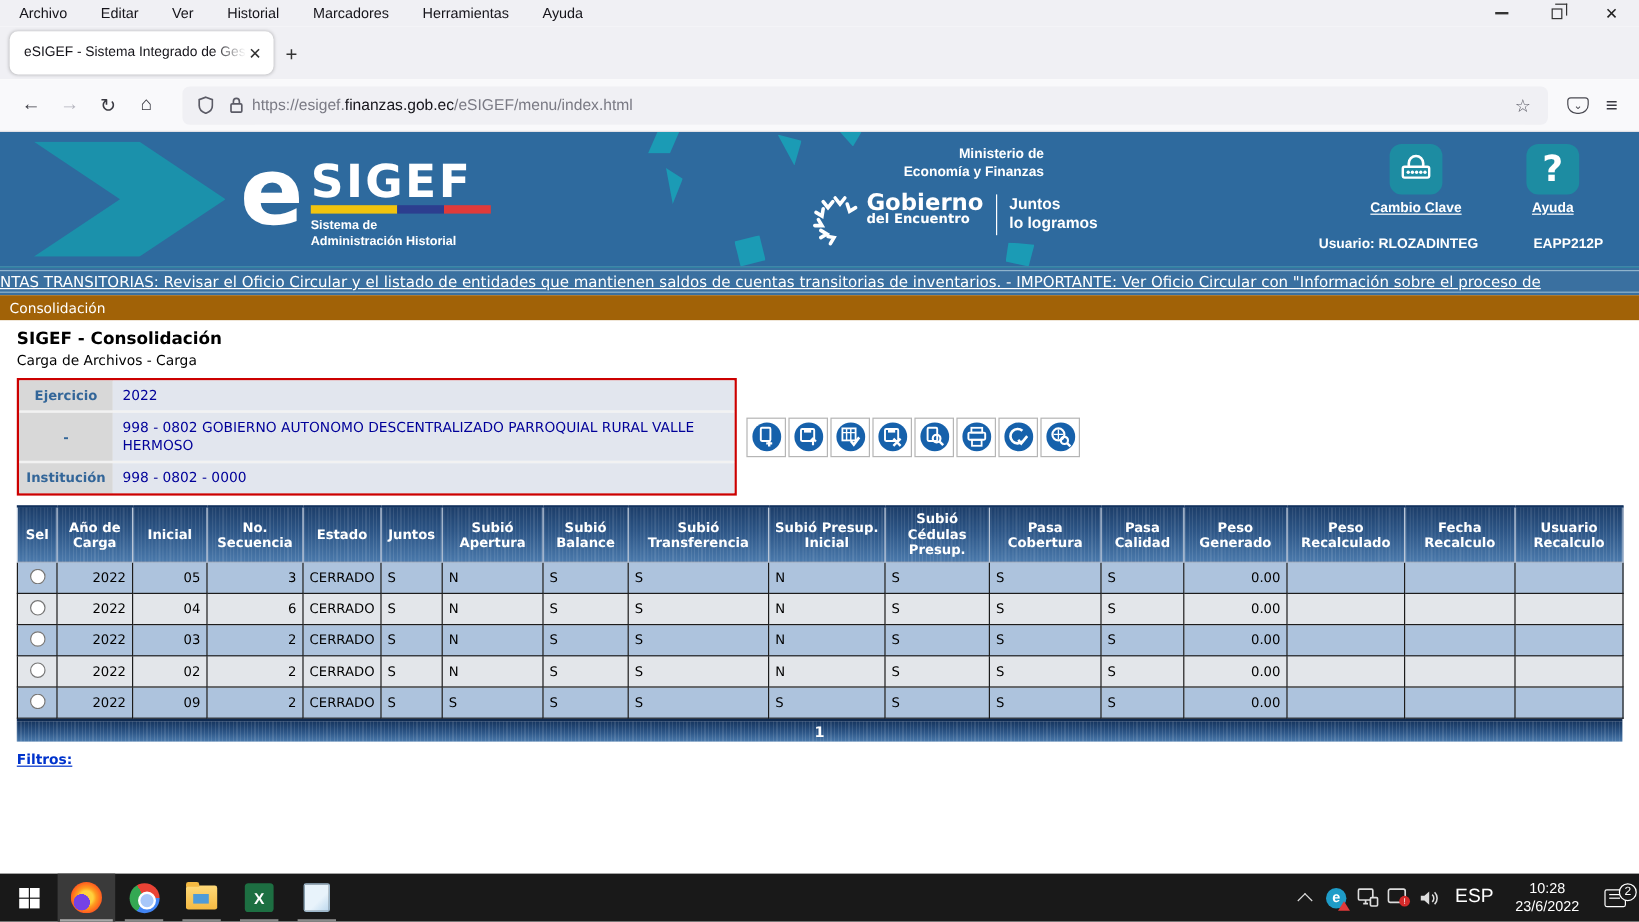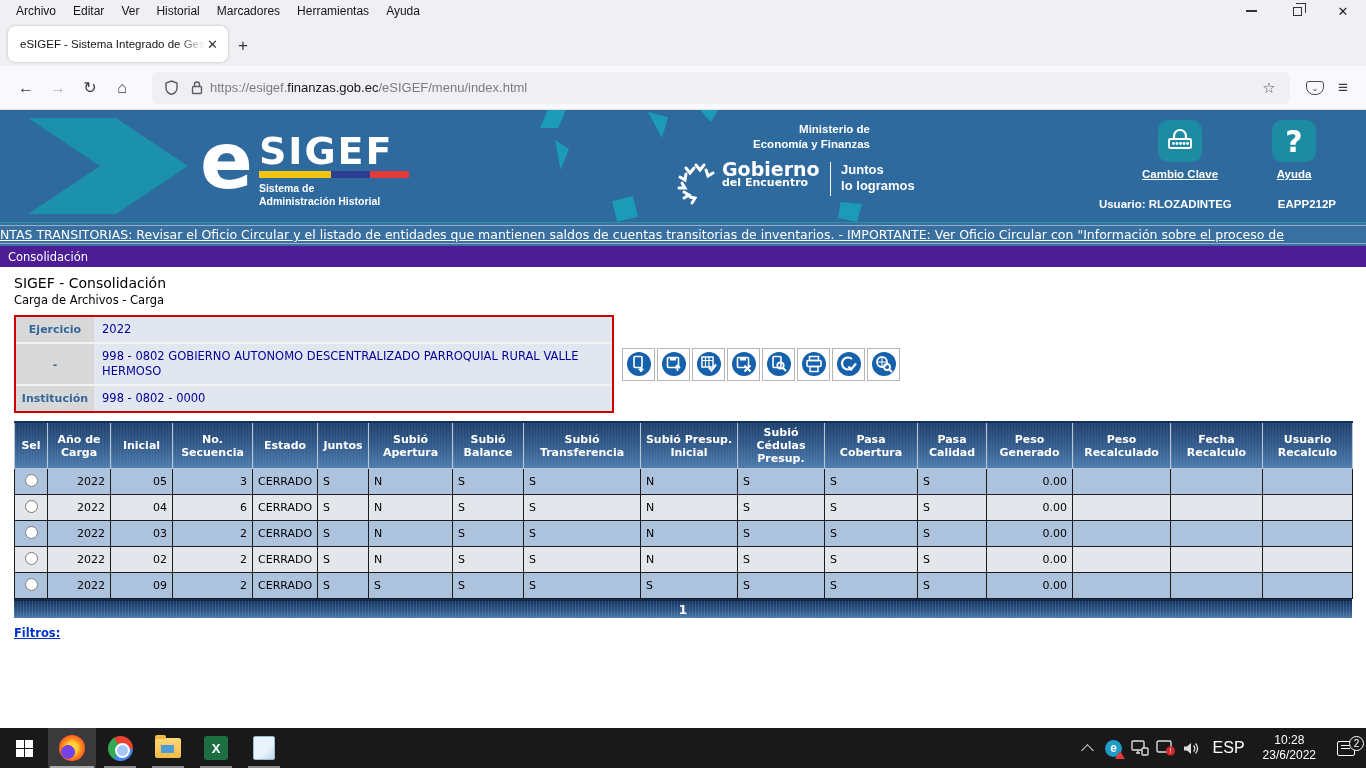--- a/index.html
+++ b/index.html
@@ -1,20 +1,20 @@
 <!DOCTYPE html>
 <html><head>
 <meta charset="utf-8">
 <style>
   * { margin:0; padding:0; box-sizing:border-box; }
   html,body { width:1366px; height:768px; overflow:hidden; font-family:"Liberation Sans", sans-serif; background:#fff; }
 
   
   .titlebar { height:22px; background:#f0f0f4; display:flex; align-items:center; justify-content:space-between; }
-  .menubar { display:flex; gap:1px; padding-left:8px; }
+  .menubar { display:flex; gap:12px; padding-left:8px; }
   .menubar span { font-size:12px; color:#15141a; padding:2px 8px; cursor:default; }
   .wincontrols { display:flex; height:22px; }
   .wincontrols .wc { width:46px; display:flex; align-items:center; justify-content:center; color:#222; font-size:13px; }
   .wc-min::before { content:""; width:11px; height:1.5px; background:#333; display:block; }
   .wc-restore i { width:9px; height:9px; border:1.2px solid #333; display:block; position:relative; }
   .wc-restore i::before { content:""; position:absolute; left:2px; bottom:2px; width:9px; height:9px; border:1.2px solid #333; border-bottom:none; border-left:none; background:transparent; }
   .tabbar { height:44px; background:#f0f0f4; display:flex; align-items:flex-end; padding-left:8px; }
   .tab { width:220px; height:36px; background:#fff; border-radius:7px; margin-bottom:4px; display:flex; align-items:center; padding:0 8px 0 12px; box-shadow:0 0 3px rgba(0,0,0,.25); }
   .tab-title { font-size:11.5px; color:#15141a; white-space:nowrap; overflow:hidden; flex:1; -webkit-mask-image:linear-gradient(90deg,#000 85%,transparent); mask-image:linear-gradient(90deg,#000 85%,transparent); }
   .tab-close { font-size:13px; color:#333; padding:0 2px; }
@@ -61,25 +61,25 @@
   .hdr-actions { position:absolute; right:30px; top:10px; display:flex; gap:30px; z-index:2; }
   .hdr-action { display:flex; flex-direction:column; align-items:center; width:84px; }
   .hicon { width:44px; height:42px; background:#1d8ca2; border-radius:10px; display:flex; align-items:center; justify-content:center; margin-bottom:6px; }
   .hicon.q { font-size:30px; font-weight:bold; color:#fff; font-family:"DejaVu Sans", sans-serif; }
   .hdr-action span.lbl { font-size:11.5px; font-weight:bold; text-decoration:underline; white-space:nowrap; }
   .userline { position:absolute; right:30px; top:88px; display:flex; gap:46px; font-size:11.5px; font-weight:bold; z-index:2; }
 
   
   .marquee { height:24px; background:#3a70a0; border-top:1px solid #2a8fa5; display:flex; align-items:center; overflow:hidden; }
   .marquee .mtext { font-family:"DejaVu Sans", sans-serif; font-size:12.5px; color:#fff; text-decoration:underline; white-space:nowrap; border:1px solid #8fb3cc; border-left:none; border-right:none; padding:1px 0; width:100%; }
-  .crumb { height:21px; background:#4c1d95; color:#fff; font-family:"DejaVu Sans", sans-serif; font-size:11.5px; display:flex; align-items:center; padding-left:8px; }
+  .crumb { height:21px; background:#a16207; color:#fff; font-family:"DejaVu Sans", sans-serif; font-size:11.5px; display:flex; align-items:center; padding-left:8px; }
 
   
   .content { background:#fff; padding:8px 14px 0 14px; font-family:"DejaVu Sans", sans-serif; height:461px; }
-  .pgtitle { font-size:14px; font-weight:normal; color:#000; }
+  .pgtitle { font-size:14px; font-weight:bold; color:#000; }
   .pgsub { font-size:11.5px; color:#000; margin-top:2px; }
   .formrow { display:flex; align-items:center; margin-top:8px; }
   .redform { width:600px; border:2px solid #cc0000; background:#fff; }
   .redform .frow { display:flex; border-bottom:2px solid #f2f2f2; }
   .redform .frow:last-child { border-bottom:none; }
   .flabel { width:78px; background:#d8d8d8; color:#336699; font-size:11px; font-weight:bold; display:flex; align-items:center; justify-content:center; text-align:center; padding:6px 2px; }
   .fvalue { flex:1; background:#e2e6ee; color:#000099; font-size:11.5px; display:flex; align-items:center; padding:5px 8px; line-height:15px; }
   .iconbar { display:flex; gap:2px; margin-left:8px; }
   .tbtn { width:33px; height:33px; background:#fff; border:1px solid #b5b5b5; display:flex; align-items:center; justify-content:center; }
 

